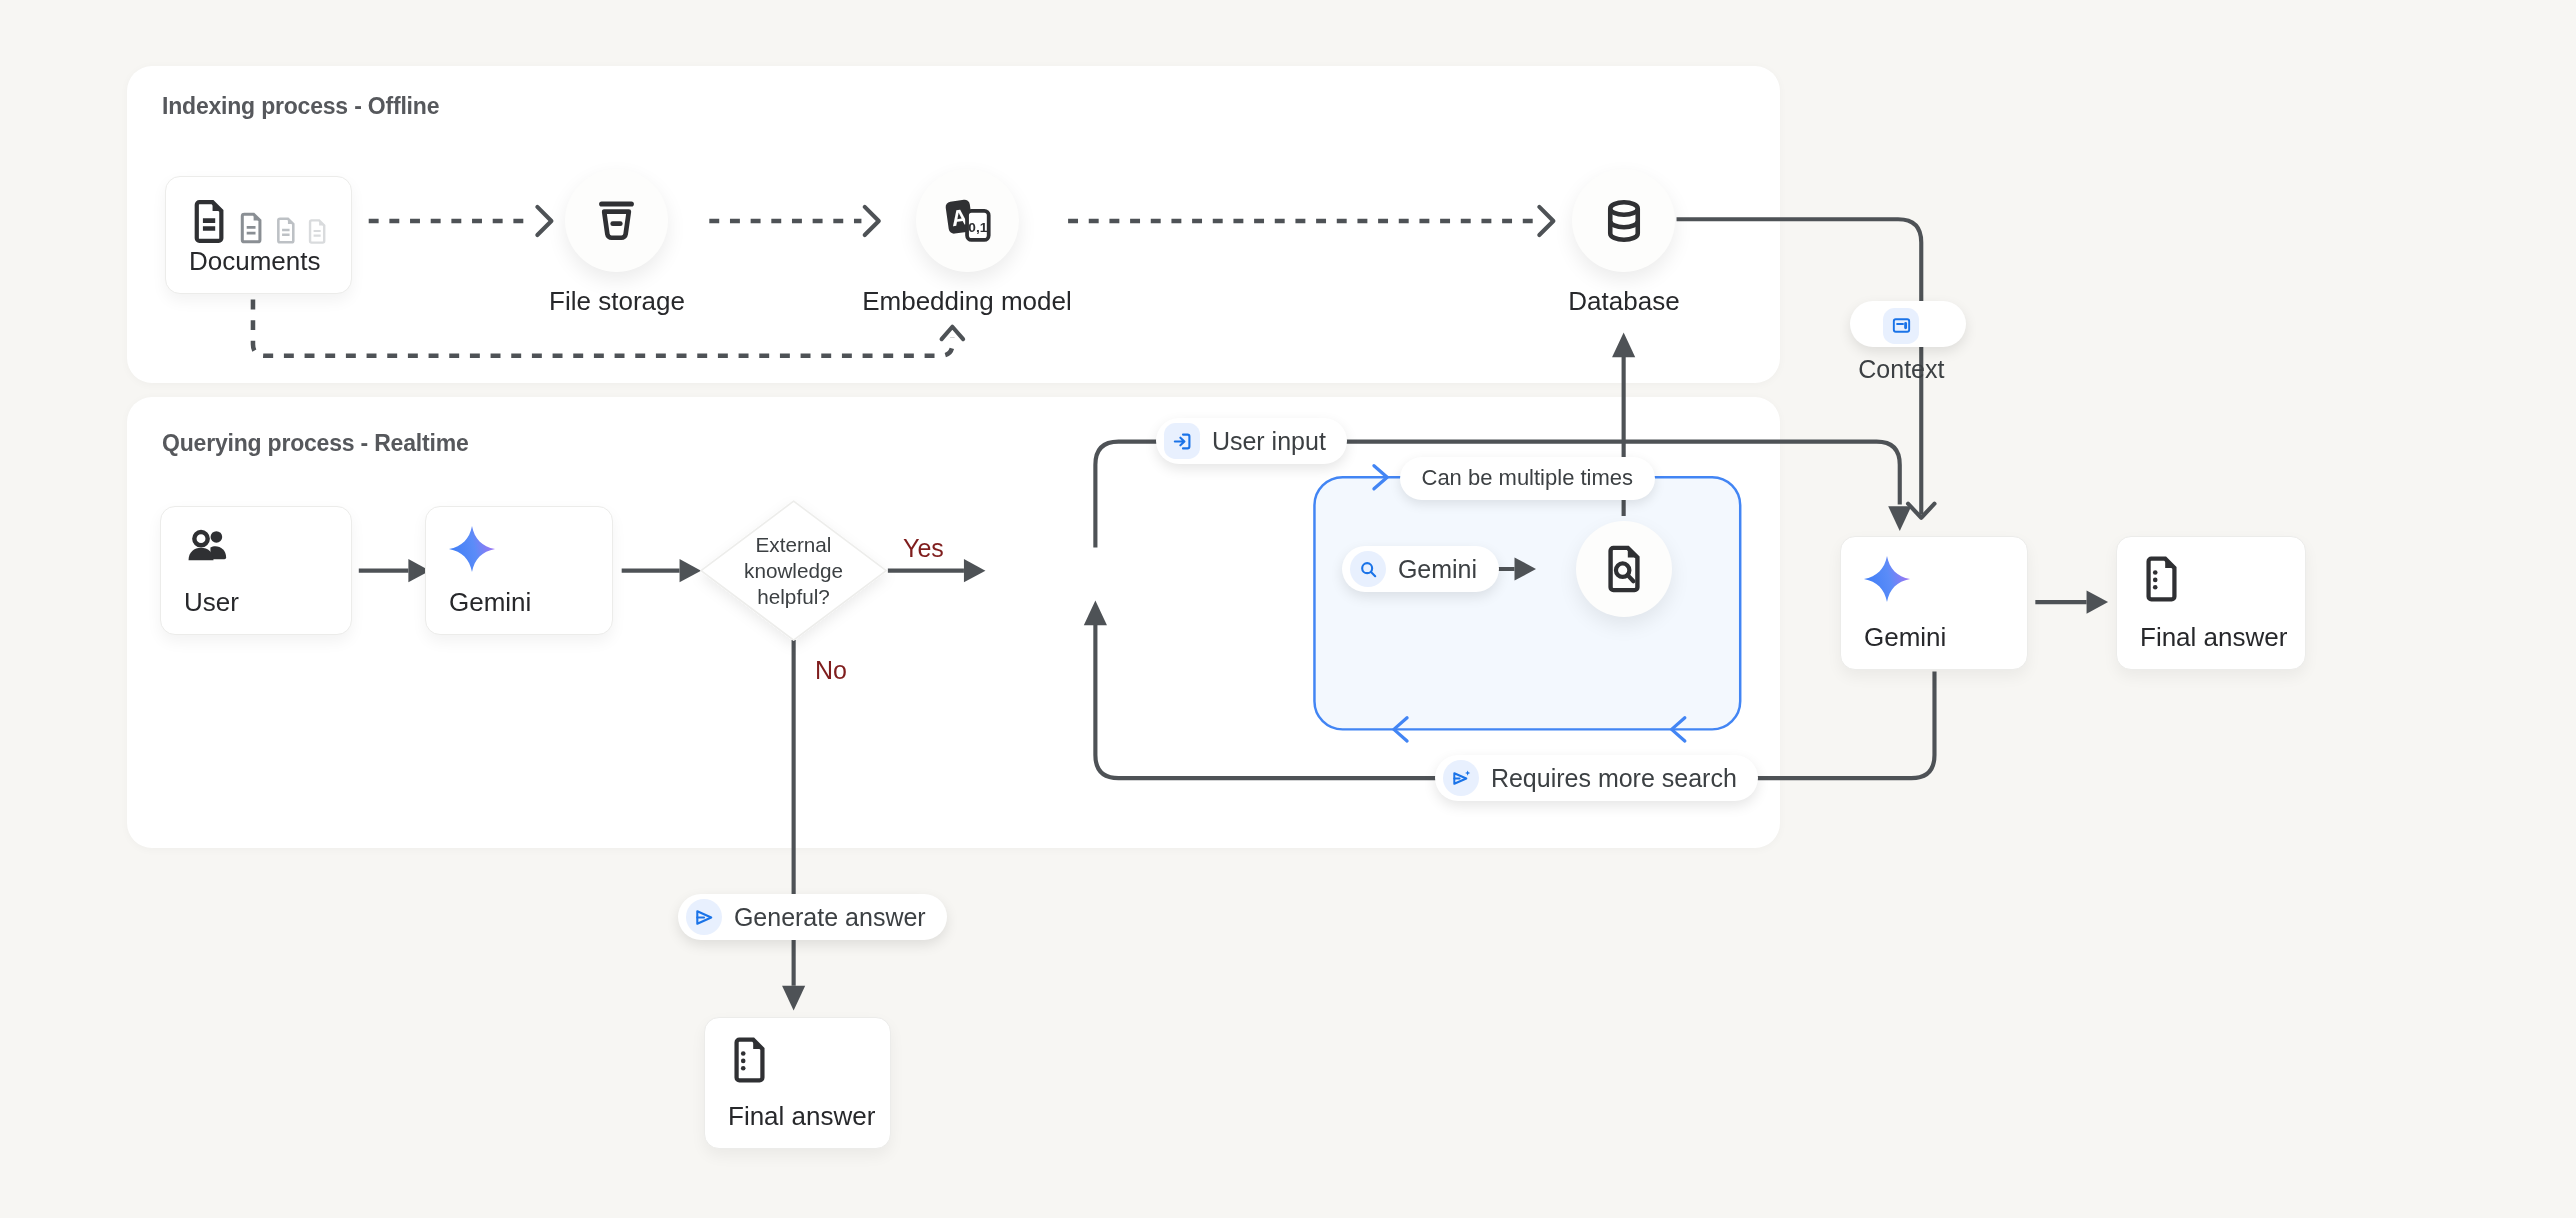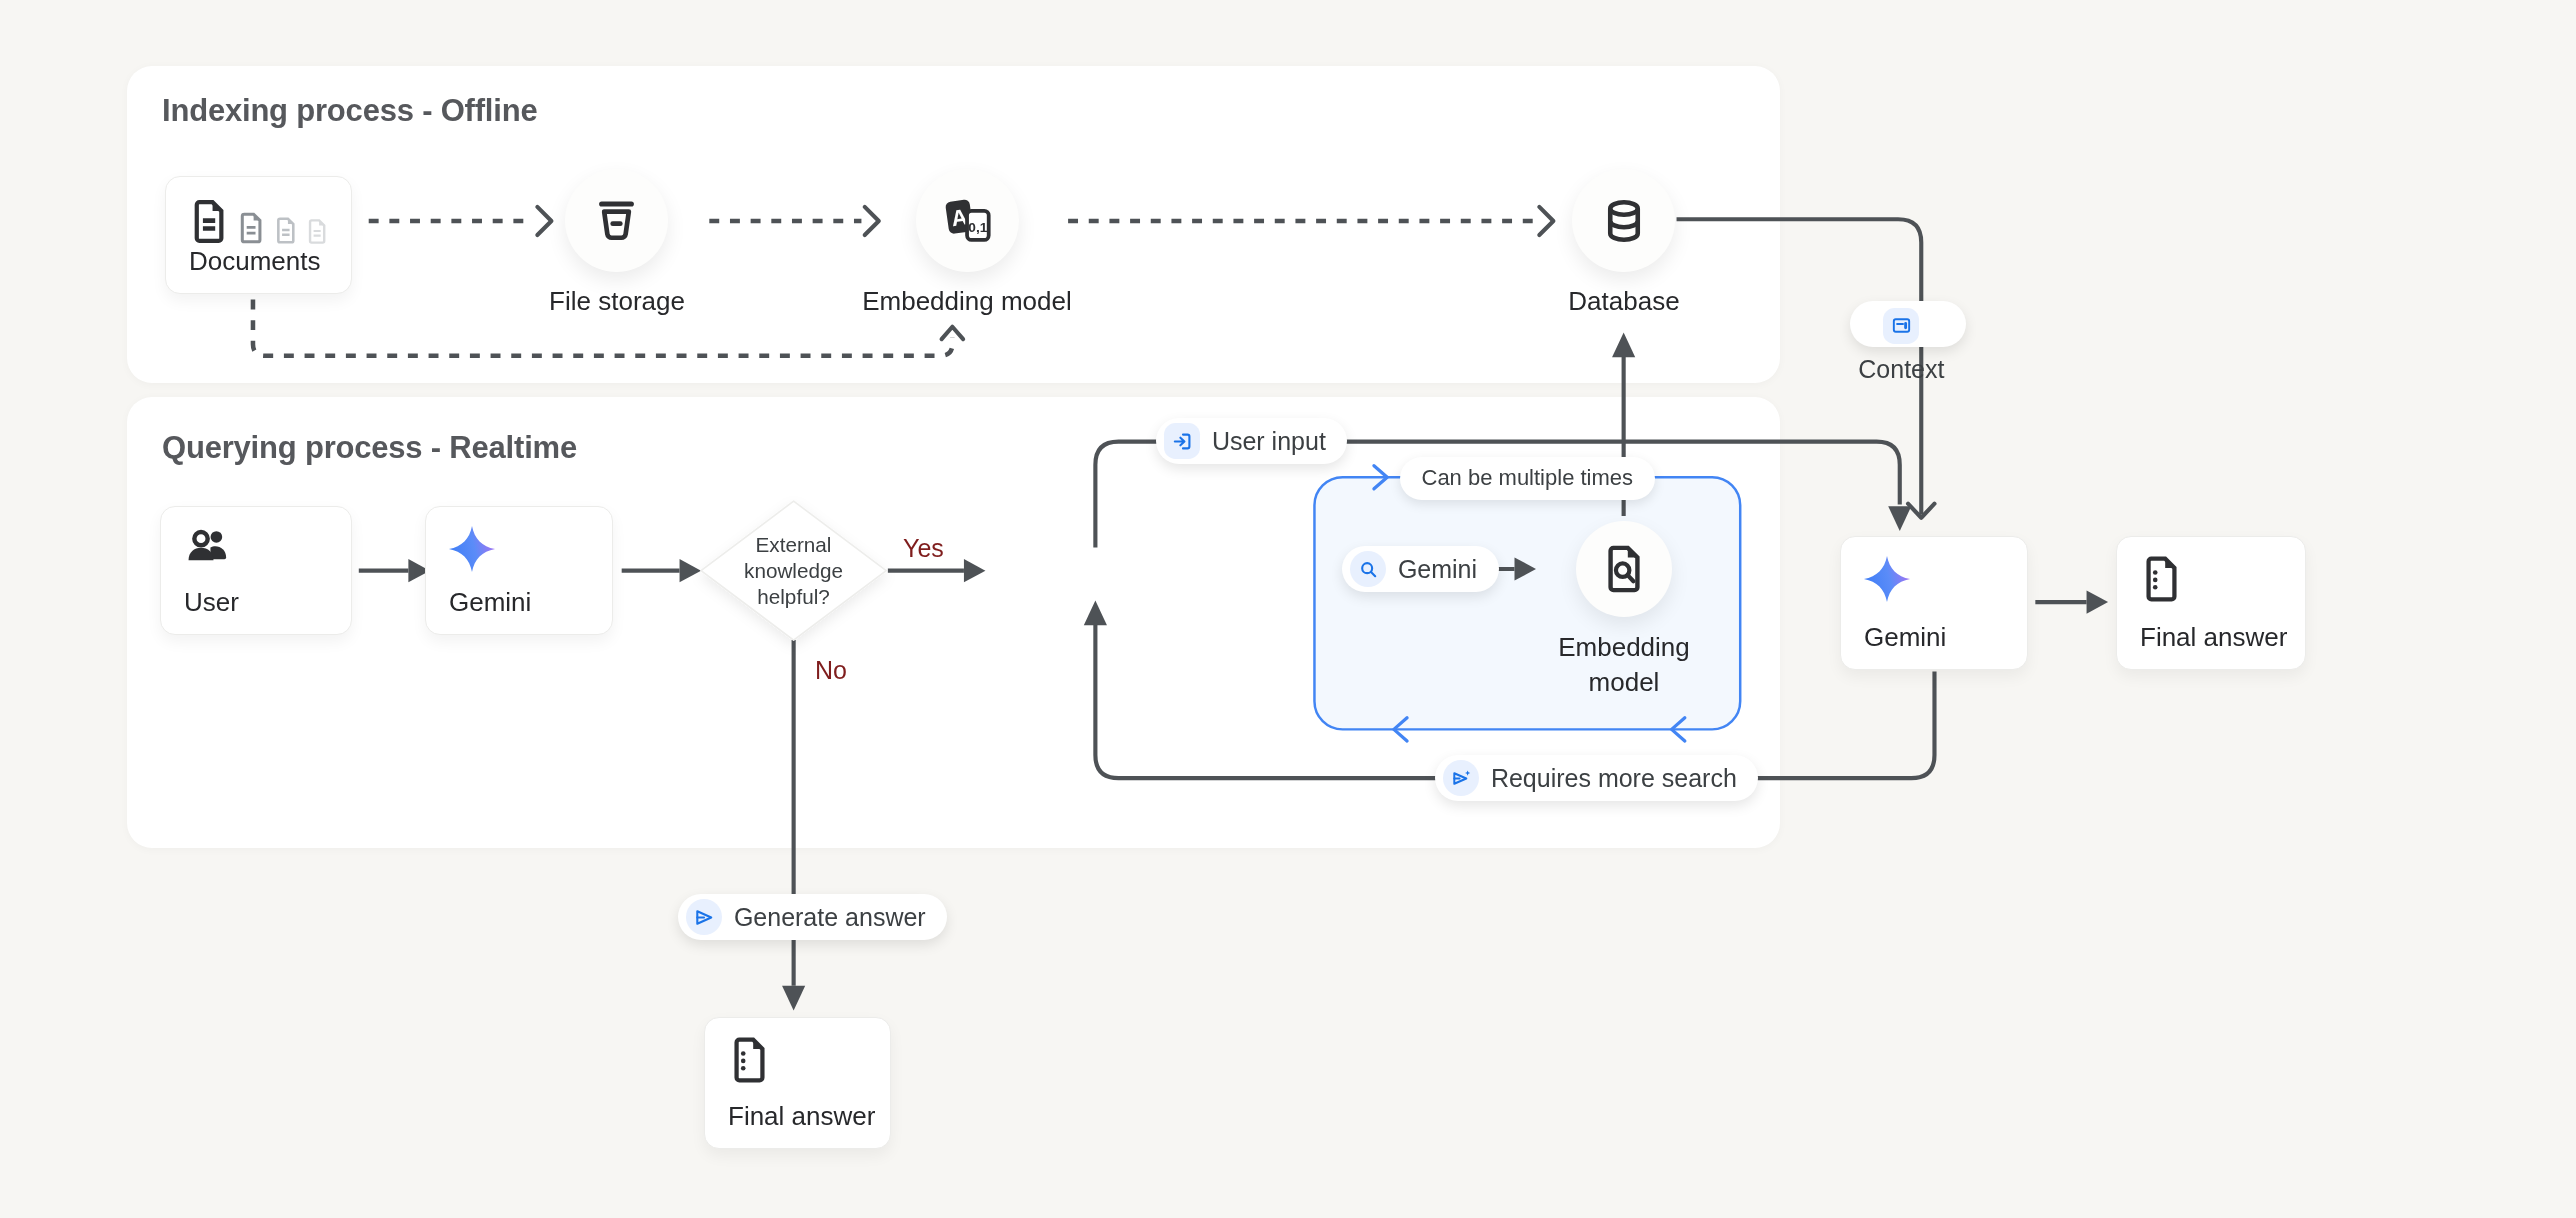--- a/index.html
+++ b/index.html
@@ -1,19 +1,19 @@
 <!DOCTYPE html>
 <html style="font-size:13.2px"><head>
 <meta charset="utf-8">
 <style>
   html,body{margin:0;padding:0;background:#f7f6f3;}
   #canvas{position:relative;width:2576px;height:1219px;background:#f7f6f3;overflow:hidden;
           font-family:"Liberation Sans", sans-serif;color:#3c4043;}
   .panel{position:absolute;background:#ffffff;border-radius:25px;box-shadow:0 1.7px 8.3px rgba(0,0,0,.03);}
-  .panel-title{position:absolute;font-size:31px;font-weight:700;color:#56585c;letter-spacing:-0.2px;z-index:4;}
+  .panel-title{position:absolute;font-size:23px;font-weight:700;color:#56585c;letter-spacing:-0.2px;z-index:4;}
   #conn{position:absolute;left:0;top:0;z-index:2;}
   .node-card{position:absolute;background:#fff;border:0.8px solid #ececea;border-radius:15px;
              box-shadow:0 6.6px 15px rgba(0,0,0,.05);z-index:3;padding:18px 21.5px;box-sizing:border-box;}
   .node-card .card-label{position:absolute;left:23px;bottom:16.5px;font-size:26px;font-weight:500;color:#27282b;white-space:nowrap;}
   .circle-node{position:absolute;background:#fdfdfc;border-radius:50%;box-shadow:0 8.3px 20px rgba(0,0,0,.08);
                display:flex;align-items:center;justify-content:center;z-index:3;}
   .circle-label{position:absolute;text-align:center;font-size:26px;font-weight:500;color:#27282b;z-index:3;line-height:35px;}
   .pill{position:absolute;display:inline-flex;align-items:center;gap:11.6px;background:#fff;border-radius:826px;
         padding:6.6px 21.5px 6.6px 8.3px;box-shadow:0 5px 13.2px rgba(0,0,0,.10);font-size:25px;font-weight:500;
         color:#3c4043;white-space:nowrap;z-index:4;height:46px;box-sizing:border-box;}
@@ -231,24 +231,20 @@
   <div class="circle-node" style="left:1576px;top:521px;width:96px;height:96px;">
     <span>
       <svg width="46" height="50" viewBox="0 0 24 26" style="display:block;color:#2f3033;">
         <path d="M6,2 h8 l5,5 v15.5 a1.5,1.5 0 0 1 -1.5,1.5 h-11 a1.5,1.5 0 0 1 -1.5,-1.5 v-19 a1.5,1.5 0 0 1 1.5,-1.5 z" fill="none" stroke="currentColor" stroke-width="2.3"></path>
         <path d="M14,2 l5,5 h-5 z" fill="currentColor"></path>
         <circle cx="11.3" cy="13.6" r="3.5" fill="none" stroke="currentColor" stroke-width="2.2"></circle>
         <path d="M13.9,16.2 l3,3.2" stroke="currentColor" stroke-width="2.2" stroke-linecap="round"></path>
       </svg>
     </span>
   </div>
-  <div class="circle-label center-label" style="left:1624px;top:630px;width:215px;">
-    <div>Embedding</div>
-    <div>model</div>
-  </div>
 
   <div class="pill" style="left:1435px;top:755px;">
     <span class="chip" style="border-radius:50%;">
       <svg viewBox="0 0 24 24" fill="none" stroke="#1a73e8">
         <path d="M4.5,6.5 L17,12 L4.5,17.5 Z" stroke-width="2.1" stroke-linejoin="round"></path>
         <path d="M4.5,12 H10" stroke-width="2.1" stroke-linecap="round"></path>
         <path d="M18.4,3.6 l0.8,1.9 1.9,0.8 -1.9,0.8 -0.8,1.9 -0.8,-1.9 -1.9,-0.8 1.9,-0.8 z" fill="#1a73e8" stroke="none"></path>
       </svg>
     </span>
     <span>Requires more search</span>

